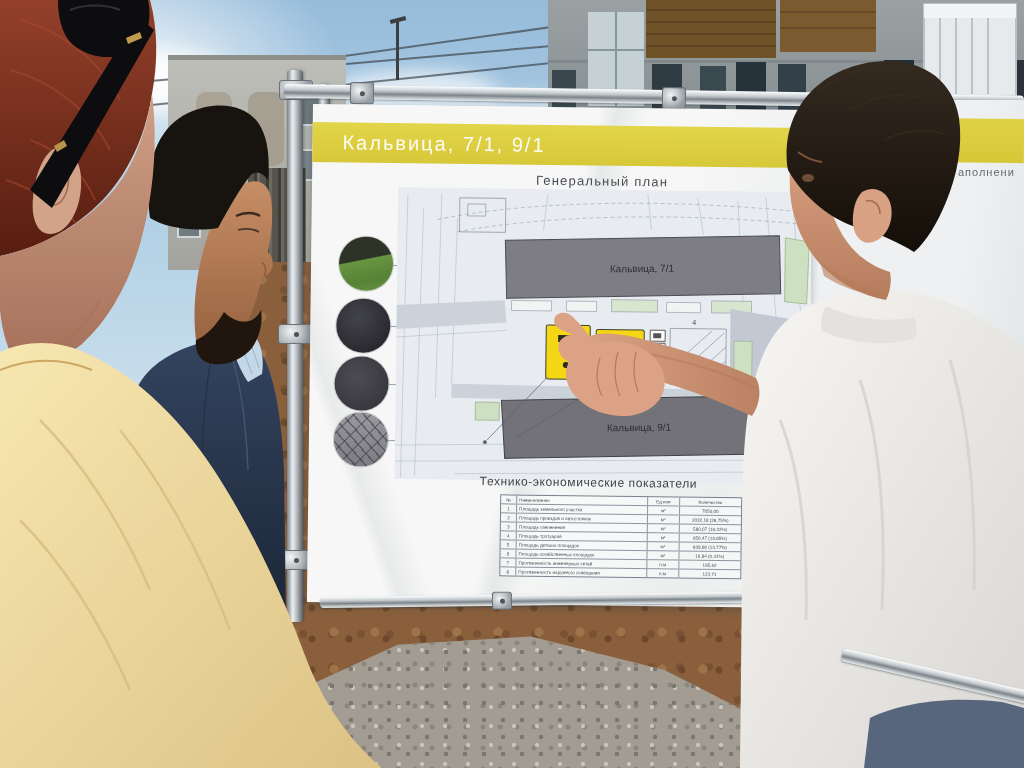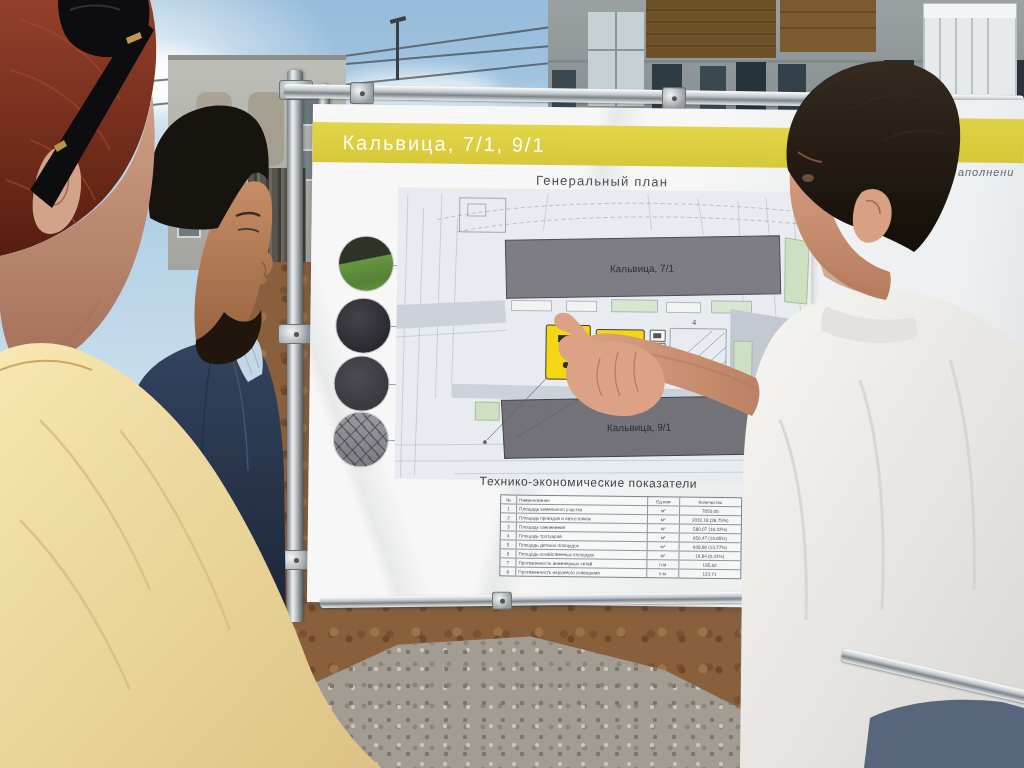--- a/index.html
+++ b/index.html
@@ -166,21 +166,21 @@
   <div class="abs clamp" style="left:278px;top:324px;width:34px;height:18px;"></div>
   <div class="abs clamp" style="left:278px;top:550px;width:34px;height:18px;"></div>
   <div class="abs rail-h" style="left:284px;top:84px;width:740px;height:14px;transform:rotate(.9deg);transform-origin:left center;">
     <div class="abs clamp" style="left:66px;top:-3px;width:22px;height:20px;"></div>
     <div class="abs clamp" style="left:378px;top:-3px;width:22px;height:20px;"></div>
     <div class="abs clamp" style="left:572px;top:-3px;width:22px;height:20px;"></div>
   </div>
 
   <div class="abs backing" style="left:806px;top:100px;width:218px;height:488px;">
     <div class="abs ystrip2" style="left:0;top:18px;width:218px;height:44px;transform:rotate(.6deg);"></div>
-    <div class="abs frag-title" style="left:152px;top:66px;font-style:italic;">аполнени</div>
+    <div class="abs frag-title" style="left:152px;top:66px;">аполнени</div>
   </div>
 
   <div class="abs poster" style="left:313px;top:104px;width:500px;height:498px;">
     <div class="abs crease1"></div>
     <div class="abs crease2"></div>
 
     <div class="abs ystrip" style="left:0;top:18px;width:500px;height:40px;">
       <div class="abs board-title" style="left:30px;top:9px;">Кальвица, 7/1, 9/1</div>
     </div>
 

